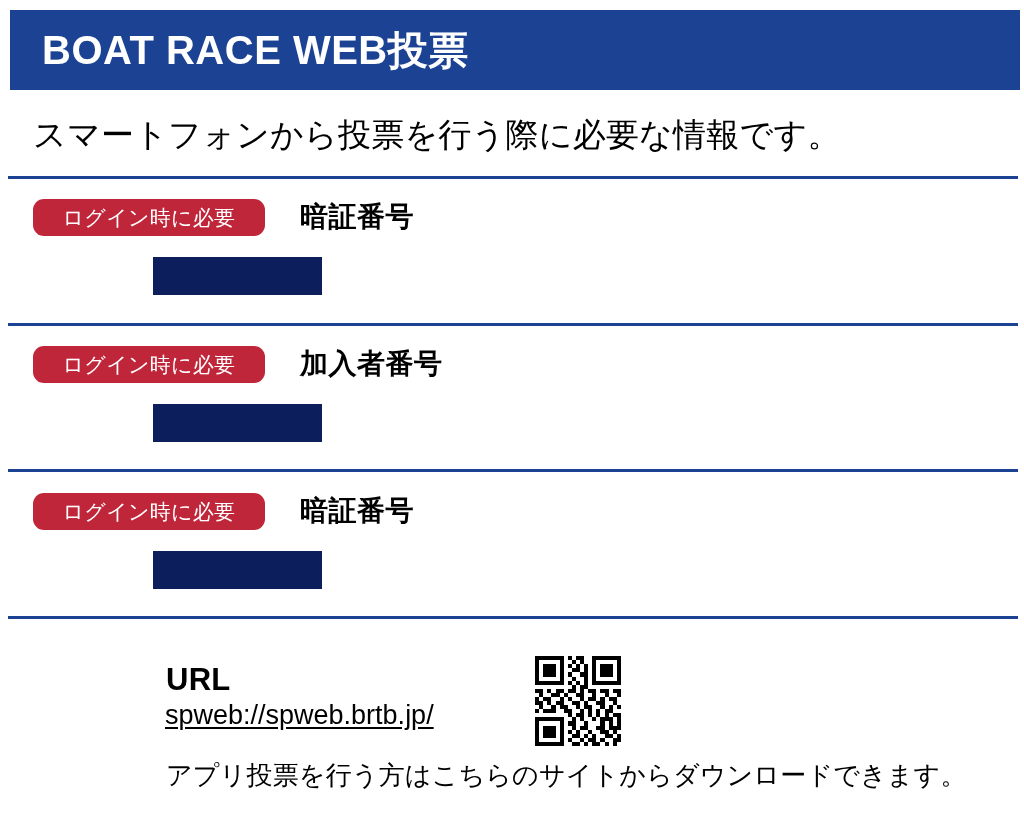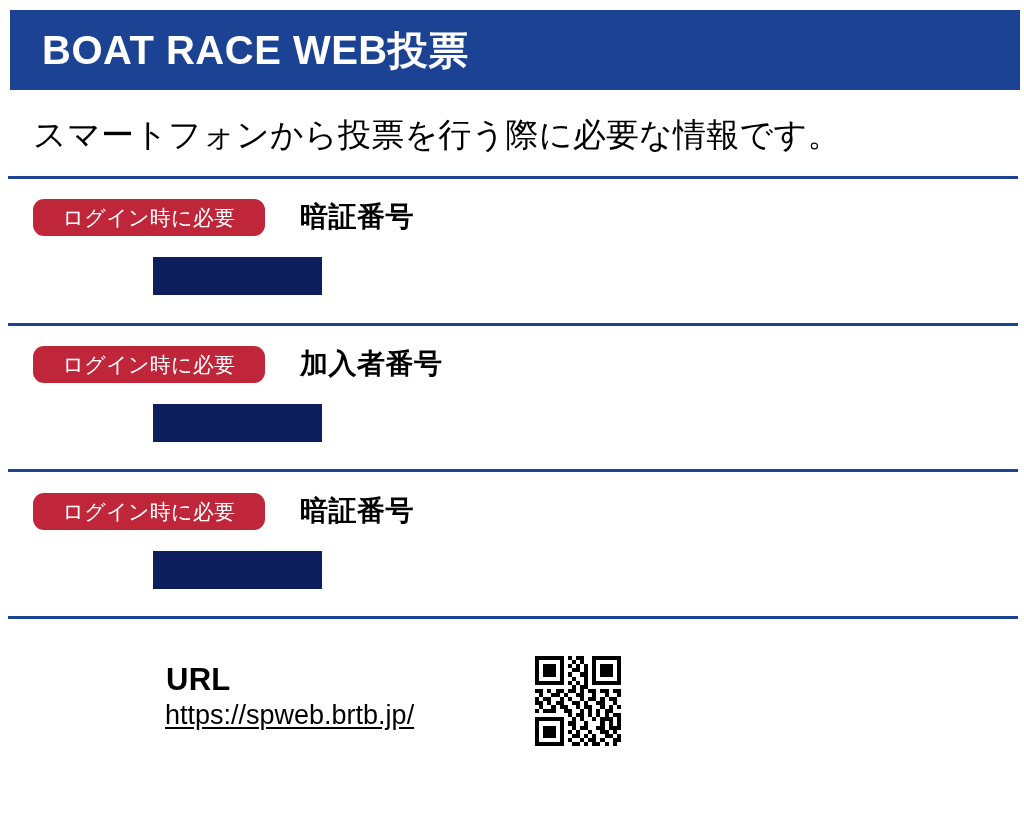--- a/index.html
+++ b/index.html
@@ -192,21 +192,21 @@
   </div>
 
   <div class="info-section s3">
     <div class="badge">ログイン時に必要</div>
     <div class="section-title">暗証番号</div>
     <div class="redacted-value"></div>
   </div>
 
   <div class="url-block">
     <div class="url-label">URL</div>
-    <a class="url-link" href="#">https://spweb.brtb.jp/</a>
+    <a class="url-link" href="#">spweb://spweb.brtb.jp/</a>
     <div class="qr-wrap">
       <svg width="102" height="102" viewBox="0 0 25 25" shape-rendering="crispEdges" role="img">
         <rect x="0" y="0" width="25" height="25" fill="#ffffff"></rect>
         <g fill="#000000">
 
           <rect x="2" y="2" width="7" height="1"></rect>
             <rect x="10" y="2" width="1" height="1"></rect>
             <rect x="12" y="2" width="2" height="1"></rect>
             <rect x="16" y="2" width="7" height="1"></rect>
 
@@ -372,14 +372,15 @@
             <rect x="11" y="23" width="2" height="1"></rect>
             <rect x="14" y="23" width="1" height="1"></rect>
             <rect x="16" y="23" width="2" height="1"></rect>
             <rect x="19" y="23" width="1" height="1"></rect>
             <rect x="21" y="23" width="1" height="1"></rect>
         </g>
       </svg>
     </div>
   </div>
 
+  <div class="footer-text">アプリ投票を行う方はこちらのサイトからダウンロードできます。</div>
 
 </div>
 
 </body></html>

